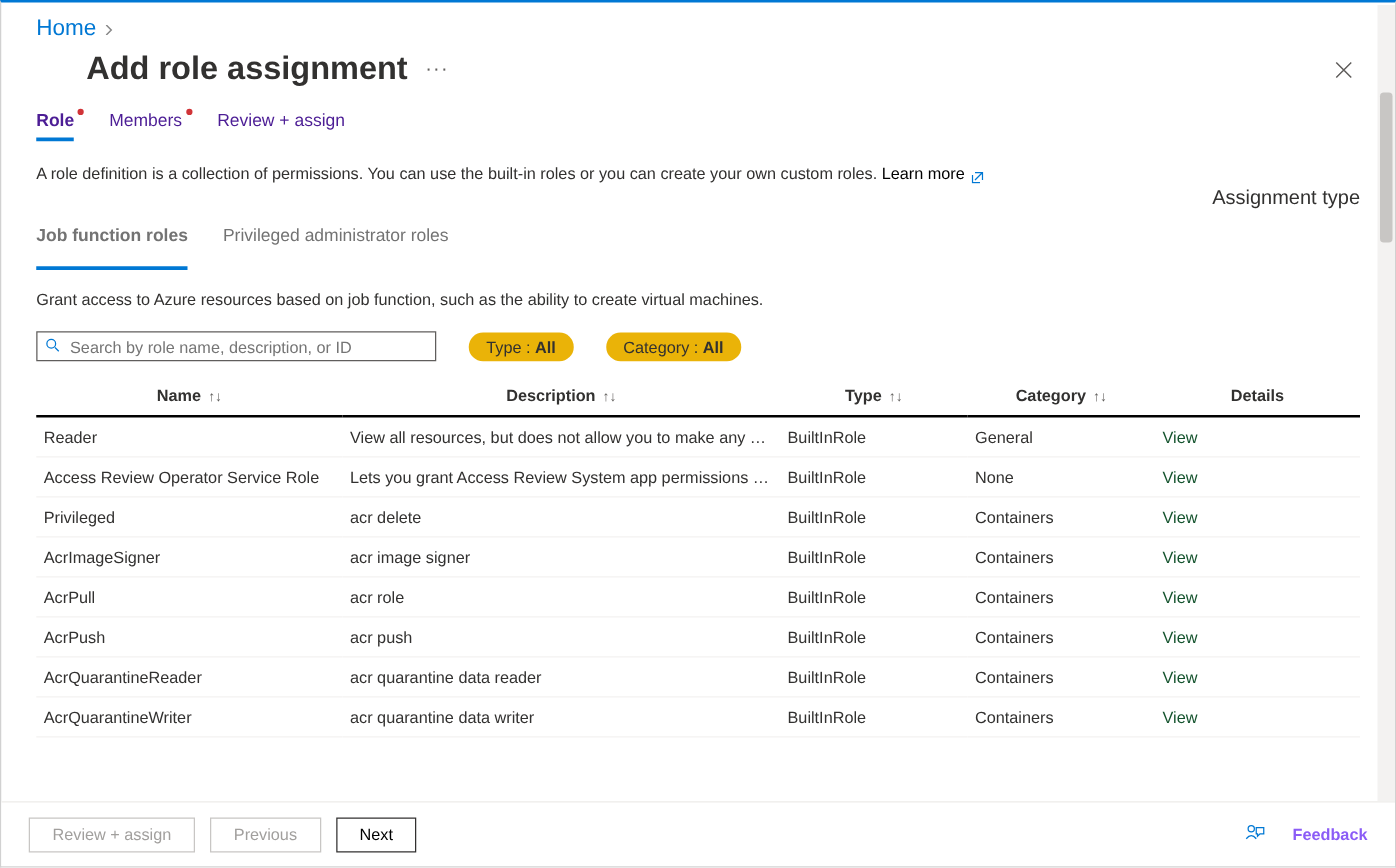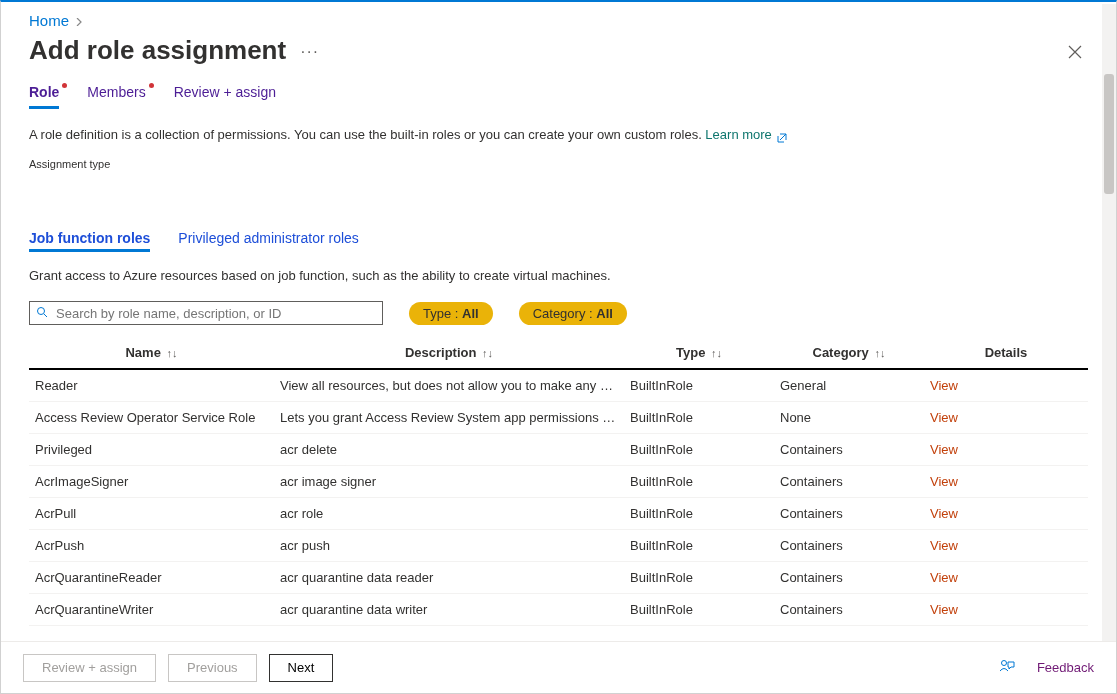--- a/index.html
+++ b/index.html
@@ -11,33 +11,34 @@
     background: #fff;
     border: 1px solid #d1d1d1;
     border-top: 2px solid #0078d4;
     width: 1117px;
     height: 694px;
     position: relative;
     overflow: hidden;
   }
   .breadcrumb {
     padding: 10px 28px 4px;
-    font-size: 15px;
+    font-size: 18px;
     display: flex;
     align-items: center;
     gap: 6px;
   }
   .breadcrumb a { color: #0078d4; text-decoration: none; }
   .breadcrumb .chev { color: #888; }
 
   .header-row {
     display: flex;
     align-items: center;
     justify-content: space-between;
     padding: 0 28px;
+    margin-left: 40px;
   }
   .title-row { display: flex; align-items: center; gap: 14px; }
   h1 {
     font-weight: 600;
     font-size: 26px;
     margin: 2px 0 18px;
     color: #323130;
   }
   .ellipsis { color: #605e5c; font-size: 16px; letter-spacing: 1px; margin-bottom: 14px;}
   .close-x {
@@ -69,54 +70,53 @@
     display: block;
     width: 5px; height: 5px;
     background: #d13438;
     border-radius: 50%;
     position: absolute;
     top: -1px;
     right: -8px;
   }
 
   .intro-text { margin: 4px 0; color: #323130; font-size: 13px; }
-  .intro-text a { color: #0f766e; text-decoration: none; }
+  .intro-text a { color: #000000; text-decoration: none; }
   .ext-icon {
     display: inline-block;
     width: 10px; height: 10px;
     vertical-align: middle;
     margin-left: 2px;
   }
-  .sub-label { margin-top: 16px; margin-bottom: 12px; font-size: 11px; }
+  .sub-label { margin-top: 4px; margin-bottom: 12px; font-size: 16px; text-align: right; }
 
   .tabs-inner {
     display: flex;
     gap: 28px;
     margin-top: 10px;
   }
   .tab-i {
     font-size: 14px;
-    padding-bottom: 3px;
-    cursor: pointer;
-    color: #1d4ed8;
-    margin-top: 48px;
+    padding-bottom: 17px;
+    cursor: pointer;
+    color: #737373;
   }
   .tab-i.active {
     font-weight: 600;
     border-bottom: 3px solid #0078d4;
   }
 
   .grant-text { margin: 16px 0 18px; font-size: 13px; }
 
   .controls-row { display: flex; align-items: center; gap: 26px; }
   .search-box {
     display: flex;
     align-items: center;
     border: 1px solid #605e5c;
-    width: 354px;
+    width: 320px;
     height: 24px;
     padding: 0 6px;
     gap: 6px;
   }
   .search-box input {
     border: none;
     outline: none;
     font-size: 13px;
     flex: 1;
     color: #605e5c;
@@ -149,21 +149,21 @@
   }
   th .sort { color: #605e5c; font-size: 11px; margin-left: 2px; }
   td {
     font-size: 13px;
     padding: 8px 6px;
     border-bottom: 1px solid #f3f2f1;
     white-space: nowrap;
     overflow: hidden;
     text-overflow: ellipsis;
   }
-  td.link { color: #c2410c; cursor: pointer; }
+  td.link { color: #14532d; cursor: pointer; }
   col.c-name { width: 245px; }
   col.c-desc { width: 350px; }
   col.c-type { width: 150px; }
   col.c-cat  { width: 150px; }
   col.c-det  { width: auto; }
 
   .footer {
     position: absolute;
     left: 0; right: 0; bottom: 0;
     height: 52px;
@@ -186,23 +186,24 @@
   .btn.primary-out { border: 1px solid #323130; font-weight: 400; }
   .btn.disabled {
     color: #a19f9d;
     border-color: #c8c6c4;
     cursor: default;
   }
   .feedback {
     display: flex;
     align-items: center;
     gap: 22px;
-    color: #701a75;
-    font-size: 13px;
-    cursor: pointer;
+    color: #8b5cf6;
+    font-size: 13px;
+    cursor: pointer;
+    font-weight: bold;
   }
 
   
   .fake-scroll {
     position: absolute;
     top: 2px; right: 0;
     width: 14px;
     height: 640px;
     background: #f3f2f1;
   }

